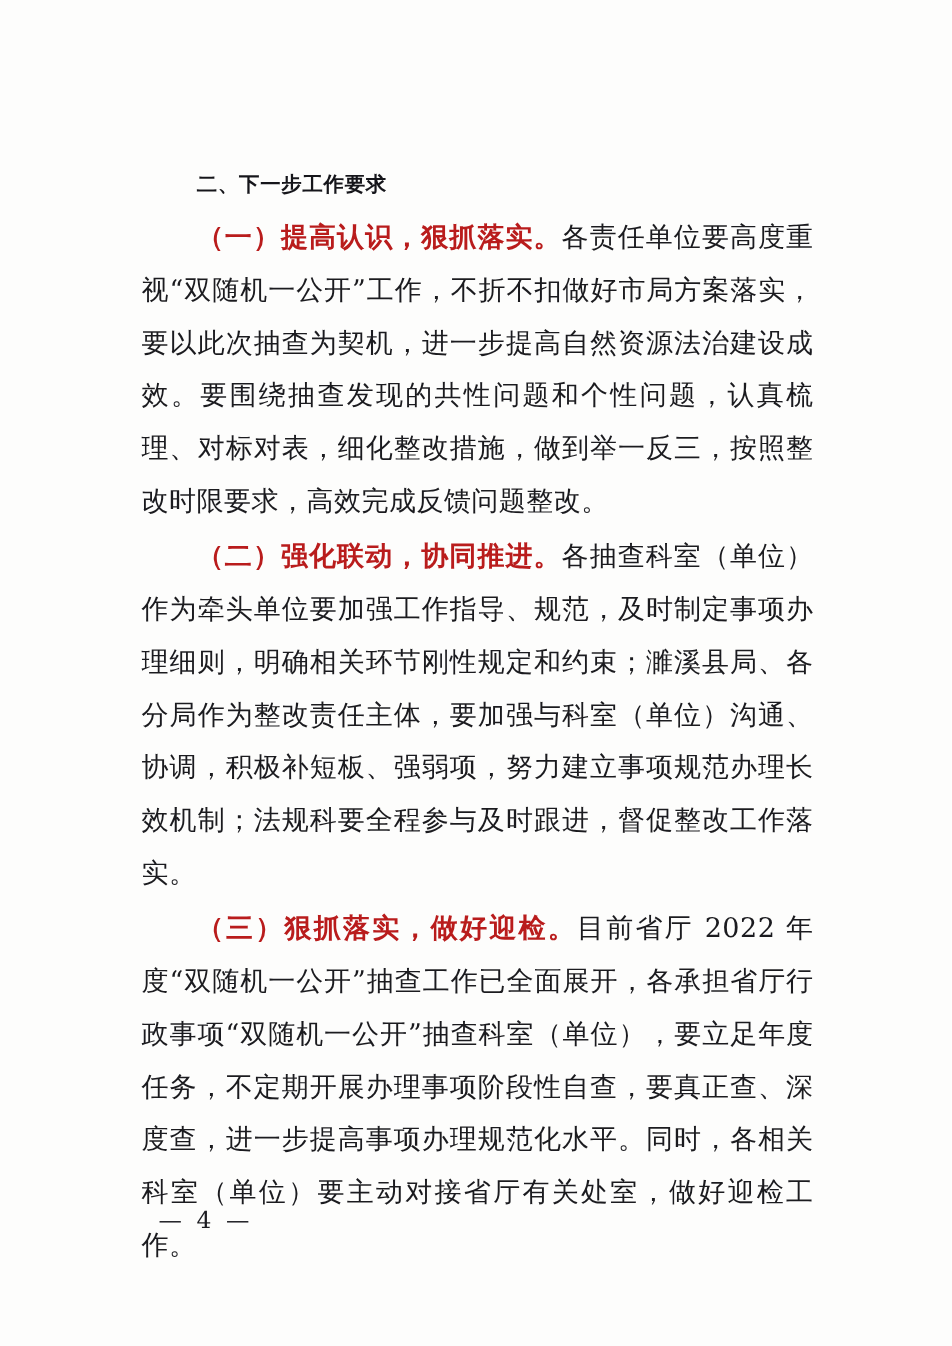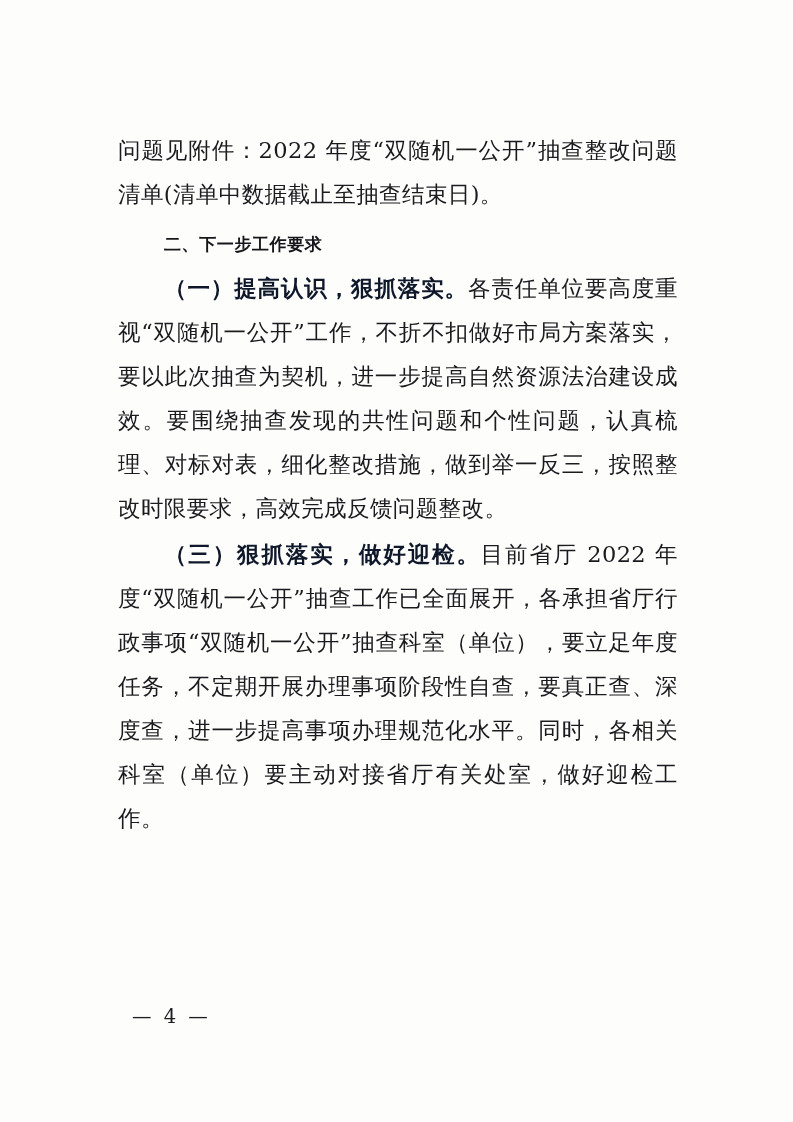--- a/index.html
+++ b/index.html
@@ -43,21 +43,21 @@
     font-size: 17px;
     line-height: 44px;
     color: #15151a;
     font-weight: bold;
     text-indent: 46px;
     margin: 0;
     letter-spacing: 0.6px;
   }
   .lead {
     font-weight: bold;
-    color: #0f172a;
+    color: #b91c1c;
   }
   .spacer-sm { height: 4px; }
   .pagenum-wrap {
     position: absolute;
     left: 118px;
     top: 1005px;
     width: 560px;
     text-align: left;
     padding-left: 14px;
     box-sizing: border-box;
@@ -68,28 +68,28 @@
     letter-spacing: 3px;
   }
 </style>
 </head>
 <body>
 
 <div class="page">
 
   <div class="content">
 
-    <p class="para">问题见附件：2022 年度“双随机一公开”抽查整改问题清单(清单中数据截止至抽查结束日)。</p>
 
     <div class="spacer-sm"></div>
 
     <p class="heading">二、下一步工作要求</p>
 
     <p class="para indent"><span class="lead">（一）提高认识，狠抓落实。</span><span>各责任单位要高度重视“双随机一公开”工作，不折不扣做好市局方案落实，要以此次抽查为契机，进一步提高自然资源法治建设成效。要围绕抽查发现的共性问题和个性问题，认真梳理、对标对表，细化整改措施，做到举一反三，按照整改时限要求，高效完成反馈问题整改。</span></p>
 
+    <p class="para indent"><span class="lead">（二）强化联动，协同推进。</span><span>各抽查科室（单位）作为牵头单位要加强工作指导、规范，及时制定事项办理细则，明确相关环节刚性规定和约束；濉溪县局、各分局作为整改责任主体，要加强与科室（单位）沟通、协调，积极补短板、强弱项，努力建立事项规范办理长效机制；法规科要全程参与及时跟进，督促整改工作落实。</span></p>
 
     <p class="para indent"><span class="lead">（三）狠抓落实，做好迎检。</span><span>目前省厅 2022 年度“双随机一公开”抽查工作已全面展开，各承担省厅行政事项“双随机一公开”抽查科室（单位），要立足年度任务，不定期开展办理事项阶段性自查，要真正查、深度查，进一步提高事项办理规范化水平。同时，各相关科室（单位）要主动对接省厅有关处室，做好迎检工作。</span></p>
 
   </div>
 
   <div class="pagenum-wrap">
     <span class="pagenum">— 4 —</span>
   </div>
 
 </div>

